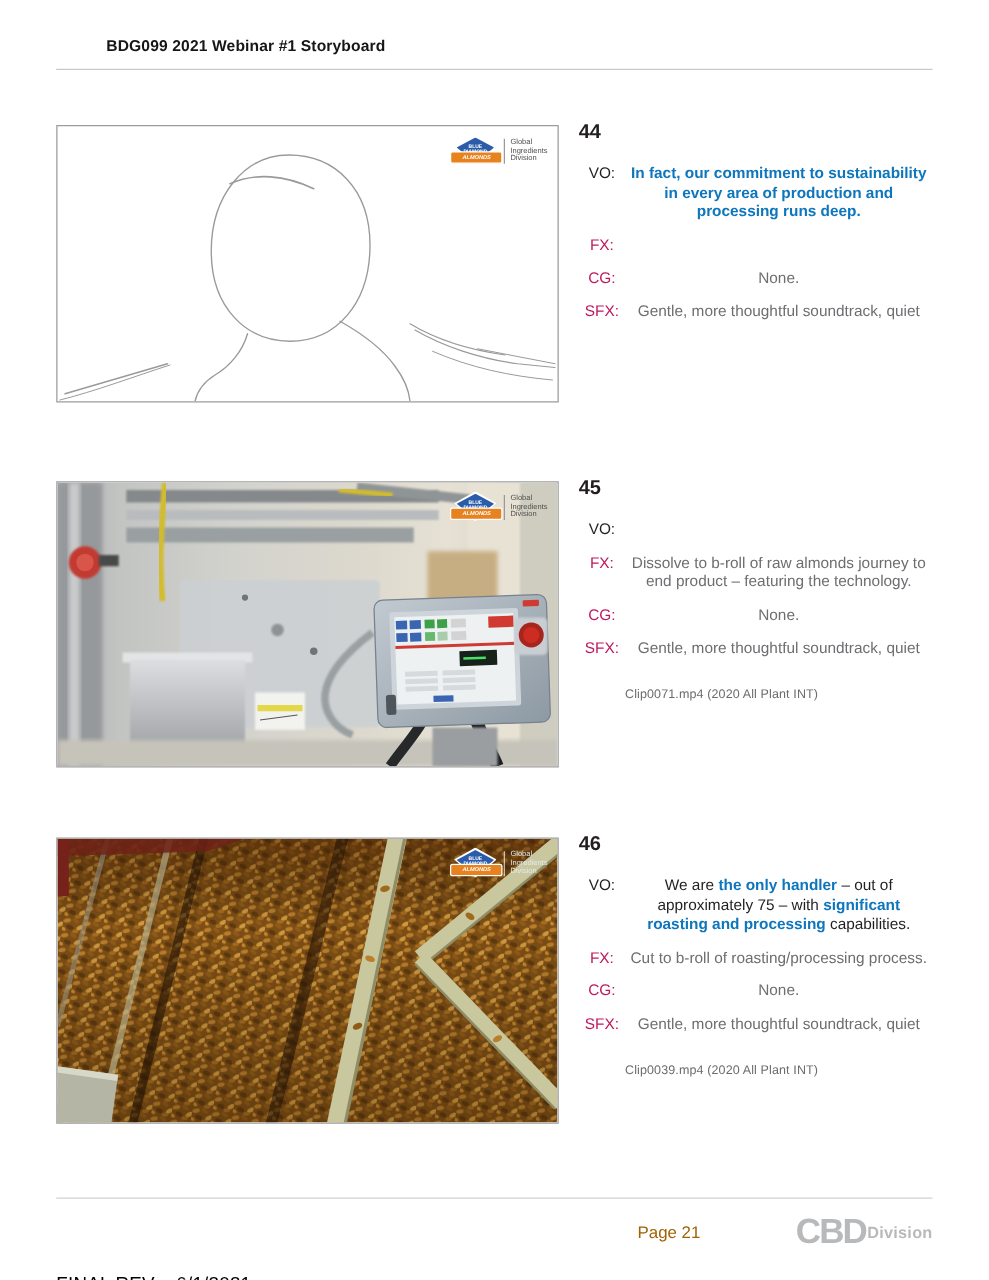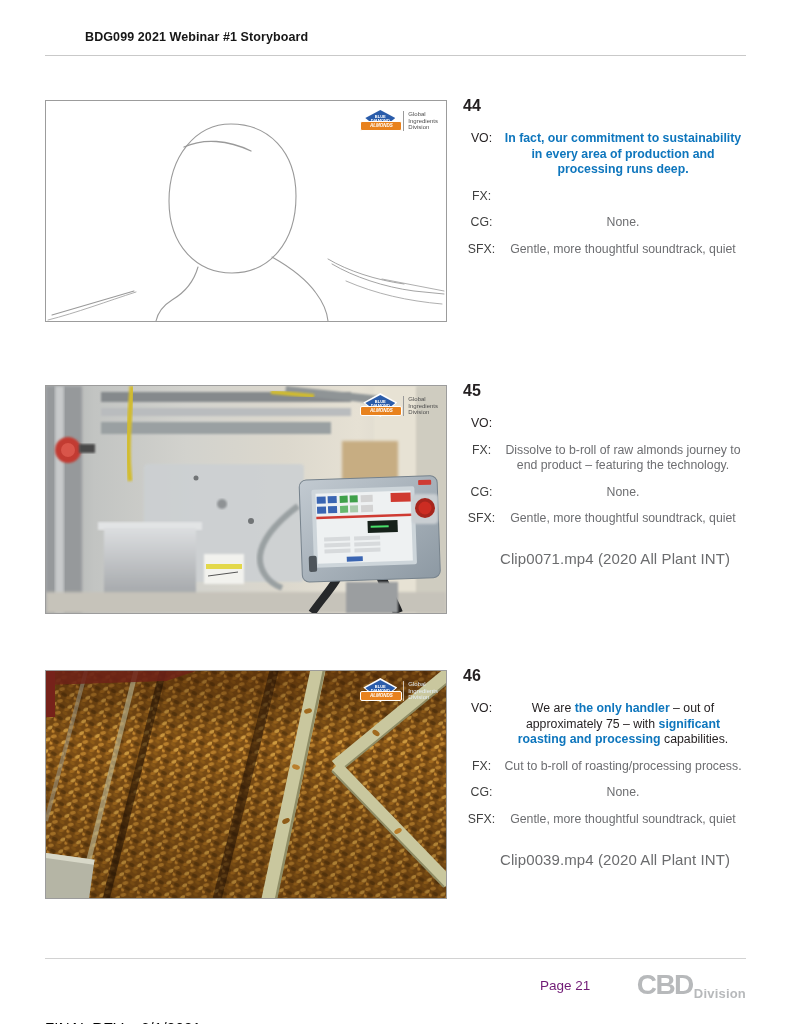--- a/index.html
+++ b/index.html
@@ -13,49 +13,49 @@
   
   .panel{position:absolute;left:0;width:791px;}
   #p44{top:97px;} #p45{top:382px;} #p46{top:667px;}
   .frame{position:absolute;left:45px;top:3px;width:400px;background:#fff;border:1px solid #9c9c9c;overflow:hidden;margin:0;}
   #p44 .frame{height:220px;} #p45 .frame{height:227px;} #p46 .frame{height:227px;}
   .frame svg{display:block;}
 
   .notes{position:absolute;left:463px;top:0;width:283px;}
   .num{font-size:16px;font-weight:bold;color:#231f20;margin-bottom:16px;}
   .row{display:grid;grid-template-columns:37px 1fr;margin-bottom:11px;font-size:12.3px;line-height:15.6px;text-align:center;}
-  .row .lbl{color:#404040;}
+  .row .lbl{color:#be185d;}
   .row .val{color:#6d6e71;}
   .row.vo .lbl{color:#231f20;}
   .row.vo .val{color:#231f20;}
   .vo-plain{color:#231f20;}
   .vo-em{color:var(--blue,#0e76bd);font-weight:bold;margin-top:10px;}
   #p44 .row.vo .val{font-weight:bold;color:var(--blue,#0e76bd);}
-  .clip{margin-left:37px;margin-top:23px;font-size:15px;color:#6b6c6e;letter-spacing:0.1px;}
+  .clip{margin-left:37px;margin-top:23px;font-size:10px;color:#6b6c6e;letter-spacing:0.1px;}
 
   
   .brand{position:absolute;top:7px;right:8px;display:flex;align-items:center;gap:5px;z-index:5;}
   .badge{position:relative;width:36px;height:26px;flex:0 0 auto;}
   .diamond-outer{position:absolute;left:1px;top:0;width:34px;height:24px;background:#ffffff;
       clip-path:polygon(50% 0,100% 40%,50% 100%,0 40%);filter:drop-shadow(0 0 1px rgba(0,0,0,.25));}
   .diamond{position:absolute;left:3px;top:2px;width:30px;height:20px;background:#2a5caa;
       clip-path:polygon(50% 0,100% 40%,50% 100%,0 40%);color:#fff;text-align:center;}
   .diamond .bd1{display:block;font-size:4px;line-height:5px;margin-top:4px;font-weight:bold;}
   .diamond .bd2{display:block;font-size:4px;line-height:4px;font-weight:bold;}
   .ribbon{position:absolute;left:-2px;top:13px;width:40px;height:8px;background:#e8821e;border:0.5px solid #fff;
       border-radius:2px;color:#fff;font-size:4.5px;font-weight:bold;font-style:italic;text-align:center;line-height:8px;}
   .division{font-size:6px;line-height:6.5px;color:#4e4e4e;border-left:1px solid #9a9a9a;padding-left:4px;}
   .division span{display:block;}
   .brand.light .division{color:#e4ecf2;border-left-color:rgba(255,255,255,.65);}
 
   
   .footer-rule{position:absolute;left:45px;top:958px;width:701px;height:1px;background:#d2d2d2;}
   .footer-left{position:absolute;left:45px;top:1019px;font-size:15px;color:#000000;letter-spacing:0.2px;text-align:right;}
-  .footer-page{position:absolute;left:540px;top:978px;font-size:13.5px;color:#701a75;}
-  .footer-logo{position:absolute;right:45px;top:969px;display:flex;align-items:flex-end;color:#b7b9bb;}
+  .footer-page{position:absolute;left:510px;top:978px;font-size:13.5px;color:#a16207;}
+  .footer-logo{position:absolute;right:45px;top:969px;display:flex;align-items:center;color:#b7b9bb;}
   .footer-logo .cbd{font-size:28px;font-weight:bold;letter-spacing:-1.5px;}
   .footer-logo .mkt{font-size:13px;font-weight:bold;letter-spacing:0.2px;margin-left:1px;}
 </style>
 </head>
 <body>
 
 <div class="page">
 
   <div class="header-title">BDG099 2021 Webinar #1 Storyboard</div>
   <div class="header-rule"></div>

